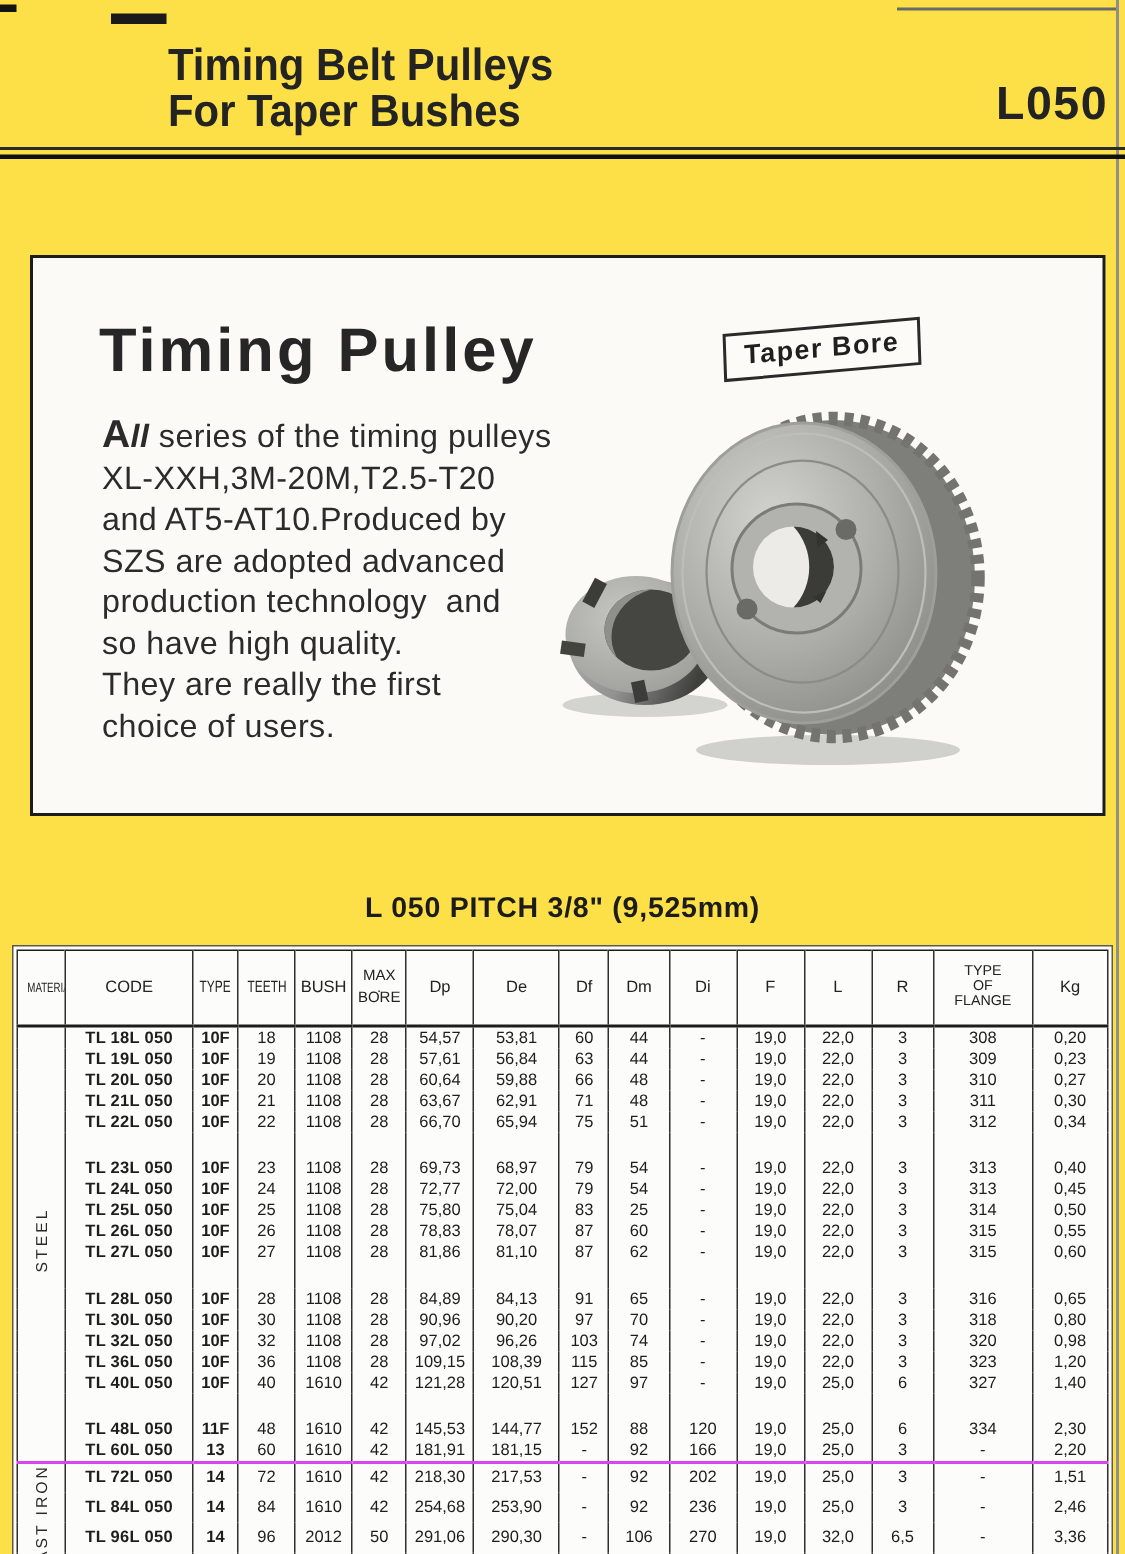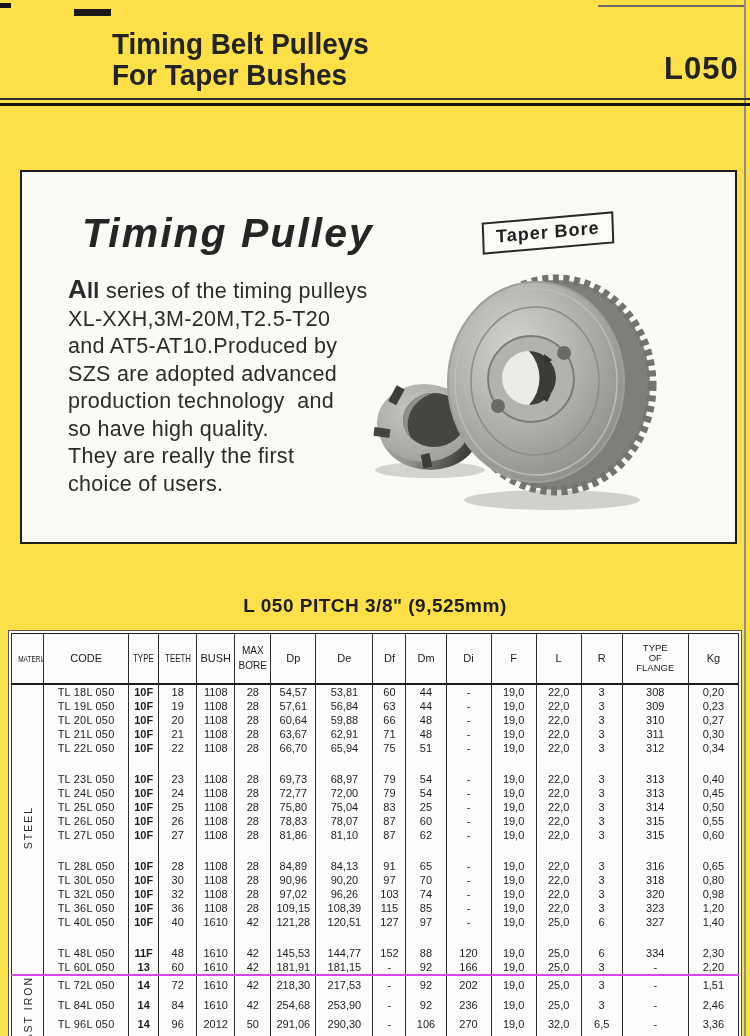--- a/index.html
+++ b/index.html
@@ -27,32 +27,32 @@
   }
   .rule-thin  { position:absolute; left:0; top:98px;  width:750px; height:2px; background:#2b2b2b; }
   .rule-thick { position:absolute; left:0; top:103px; width:750px; height:3px; background:#101010; }
 
   
   .product-box {
     position:absolute; left:20px; top:170px; width:717px; height:374px;
     border:2px solid #1c1c1c; background:#fbfaf7;
   }
   .product-title {
-    position:absolute; left:60px; top:38px;
-    font-size:41px; font-weight:700; font-style:italic; letter-spacing:2px; color:#262626;
+    position:absolute; left:44px; top:38px;
+    font-size:41px; font-weight:700; letter-spacing:2px; color:#262626;
     white-space:nowrap;
     text-align:center;
   }
   .product-desc {
     position:absolute; left:46px; top:104px;
     font-size:21.5px; line-height:27.5px; color:#2b2b2b; letter-spacing:0.3px;
   }
   .desc-line { white-space:pre; }
   .desc-lead-cap { font-size:26px; font-weight:700; }
-  .desc-lead-rest { font-weight:700; }
+  .desc-lead-rest { font-weight:700;font-style:italic; }
   .taper-badge {
     position:absolute; left:460px; top:45px;
     border:2px solid #2a2a2a; background:#fcfbf8; padding:3px 12px 4px 12px;
     font-size:18px; font-weight:700; letter-spacing:1px; color:#1f1f1f;
     transform:rotate(-5deg) skewX(-3deg); white-space:nowrap;
   }
   .art { position:absolute; left:308px; top:86px; }
 
   
   .table-title {
@@ -69,21 +69,21 @@
   .spec th, .spec td {
     border-left:1px solid #2e2e2e; border-right:1px solid #2e2e2e;
     text-align:center; vertical-align:middle; overflow:hidden; white-space:nowrap;
   }
   .spec thead th {
     height:50px; border-bottom:2px solid #1c1c1c;
     font-size:11px; font-weight:400; color:#222;
   }
   .spec tbody td { height:14px; line-height:14px; font-size:11px; padding:0; color:#1d1d1d; }
   .spec tbody tr.spacer td { height:17px; }
-  .code-cell { font-weight:400; letter-spacing:0.2px; }
+  .code-cell { font-weight:700; letter-spacing:0.2px; }
   .type-cell { font-weight:700; }
   .spec tr.section-start td { border-top:2px solid #d946ef; }
   .mat-cell { vertical-align:middle; }
   .mat-cell.section-start-cell { border-top:2px solid #1c1c1c; }
   .vtext {
     display:inline-block; writing-mode:vertical-rl; transform:rotate(180deg);
     font-size:10.5px; letter-spacing:2px; color:#2a2a2a;
   }
   .condensed { display:inline-block; transform:scaleX(0.72); transform-origin:center; font-size:9px; }
   .stack-sm { line-height:10px; font-size:10px; }

